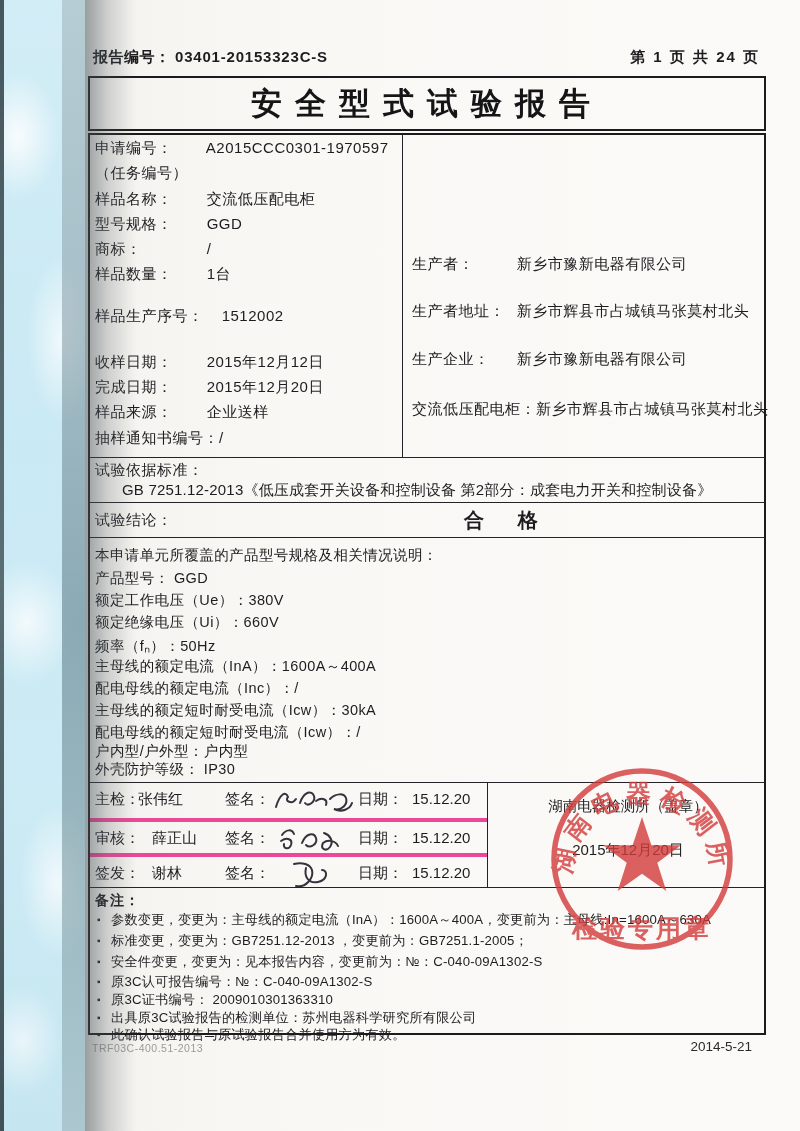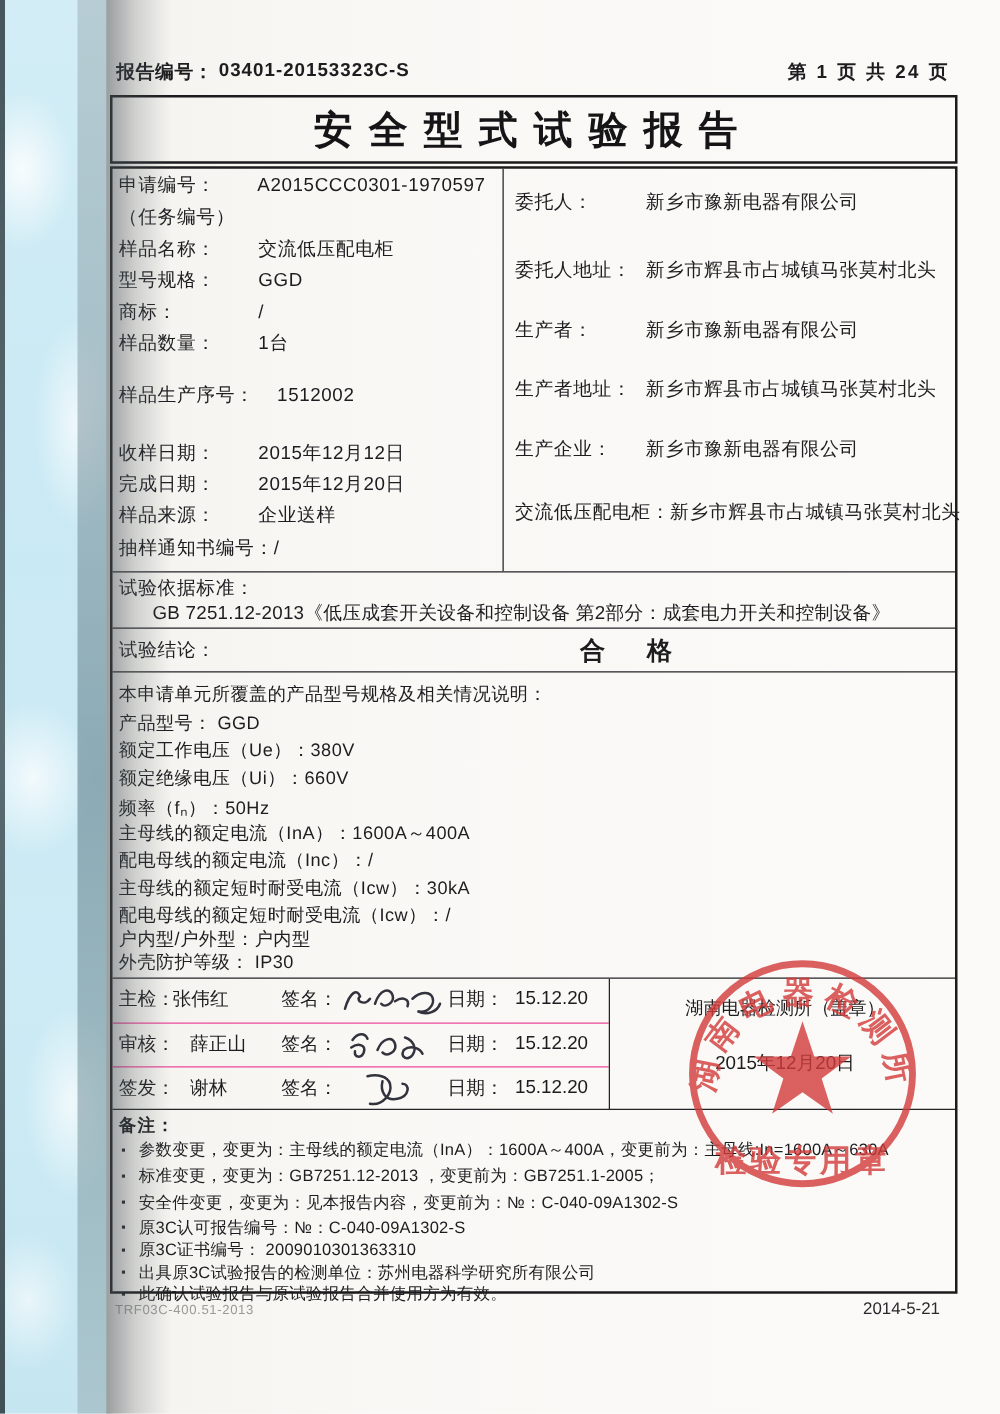--- a/index.html
+++ b/index.html
@@ -89,21 +89,21 @@
                 font-size: 20px; font-weight: bold; letter-spacing: 14px; }
 
   
   .spec-line { position: absolute; left: 5px; font-size: 14.5px; white-space: nowrap; letter-spacing: .4px; }
 
   
   .sig-left { position: absolute; left: 0; top: 0; width: 397px; height: 105px; }
   .sig-row  { position: absolute; left: 0; width: 397px; height: 35px; border-top: 1px solid #55555a22; }
   .sig-row:first-child { border-top: none; }
   .sig-row .inner { position: absolute; top: 7px; font-size: 15px; white-space: nowrap; }
-  .sig-sep { border-top: 1px solid #ec4899; text-align: center; }
+  .sig-sep { border-top: 4px solid #ec4899; text-align: center; }
   .stamp-cell { position: absolute; left: 397px; top: 0; width: 281px; height: 105px; border-left: 1.5px solid #242428; }
   .stamp-org  { position: absolute; left: 50%; transform: translateX(-50%); top: 14px; font-size: 14.5px; white-space: nowrap; }
   .stamp-date { position: absolute; left: 50%; transform: translateX(-50%); top: 58px; font-size: 15px; white-space: nowrap; }
 
   .seal-svg { position: absolute; left: 438px; top: -32px; width: 228px; height: 228px; opacity: .8; z-index: 30; pointer-events: none; }
 
   .sig-script { position: absolute; top: 0; }
   .sig-script svg { display: block; }
 
   
@@ -176,28 +176,20 @@
         <span>2015年12月20日</span>
       </div>
       <div class="row" style="left:5px; top:268px;">
         <span class="lbl lw">样品来源：</span>
         <span>企业送样</span>
       </div>
       <div class="row" style="left:5px; top:294px;">
         <span>抽样通知书编号：</span><span>/</span>
       </div>
 
-      <div class="row" style="left:322px; top:17px;">
-        <span class="lbl rw">委托人：</span>
-        <span>新乡市豫新电器有限公司</span>
-      </div>
-      <div class="row" style="left:322px; top:72px;">
-        <span class="lbl rw">委托人地址：</span>
-        <span>新乡市辉县市占城镇马张莫村北头</span>
-      </div>
       <div class="row" style="left:322px; top:120px;">
         <span class="lbl rw">生产者：</span>
         <span>新乡市豫新电器有限公司</span>
       </div>
       <div class="row" style="left:322px; top:167px;">
         <span class="lbl rw">生产者地址：</span>
         <span>新乡市辉县市占城镇马张莫村北头</span>
       </div>
       <div class="row" style="left:322px; top:215px;">
         <span class="lbl rw">生产企业：</span>

